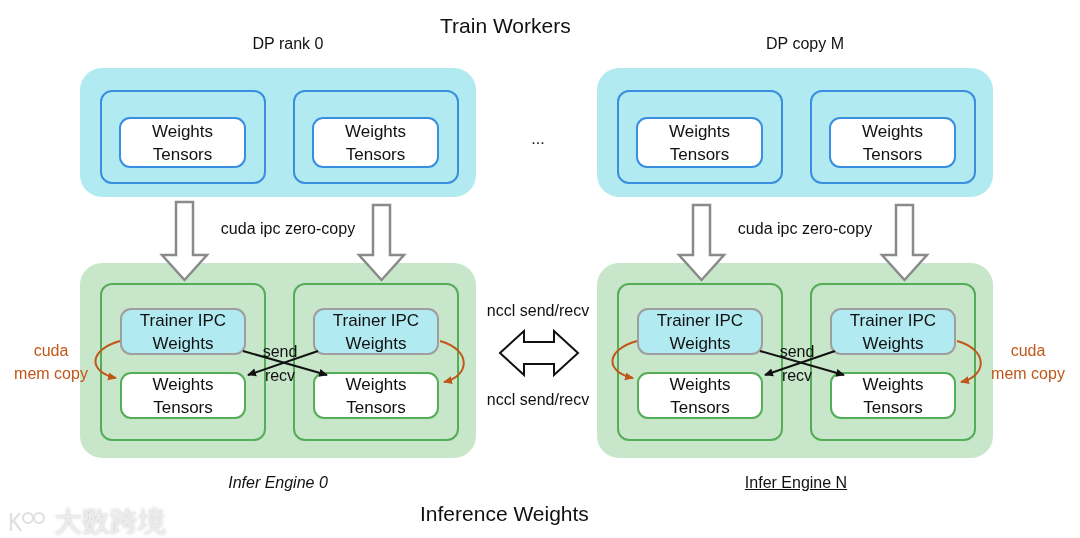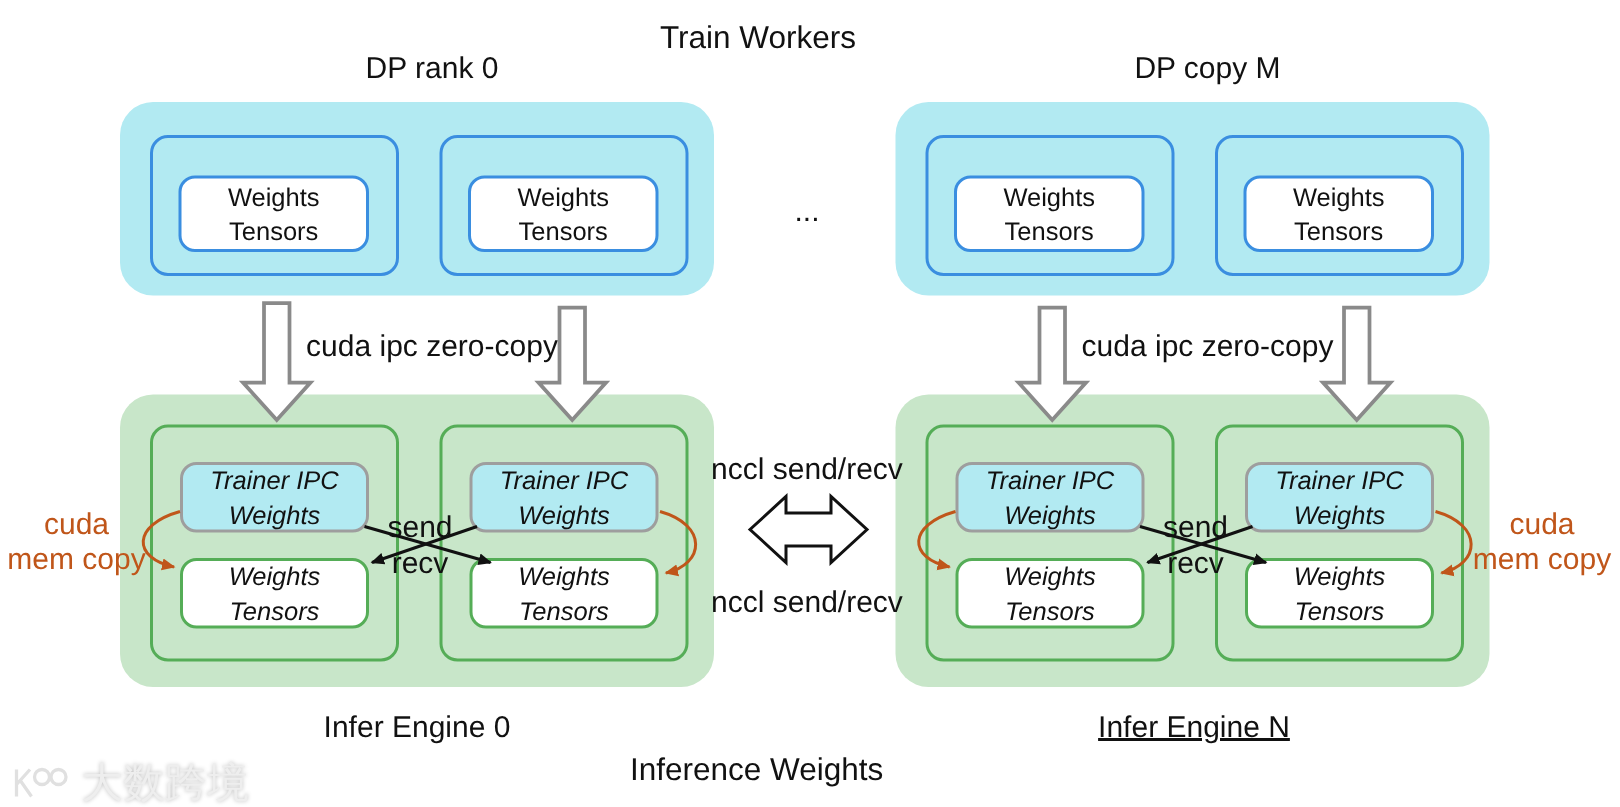--- a/index.html
+++ b/index.html
@@ -1,21 +1,21 @@
 <!DOCTYPE html>
 <html><head>
 <meta charset="utf-8">
 <style>
   html,body{margin:0;padding:0;background:#ffffff;}
   body{width:1080px;height:538px;position:relative;overflow:hidden;font-family:"Liberation Sans",sans-serif;color:#111;}
   .abs{position:absolute;}
   .title{font-size:21px;white-space:nowrap;}
-  .label{font-size:20px;text-align:center;white-space:nowrap;}
+  .label{font-size:16px;text-align:center;white-space:nowrap;}
   .panel-blue{background:#b2eaf2;border-radius:22px;}
-  .panel-green{background:#c8e6c9;border-radius:22px;font-style:italic;}
+  .panel-green{background:#c8e6c9;border-radius:22px;}
   .inner-blue{border:2.5px solid #3a8ee0;border-radius:12px;box-sizing:border-box;}
   .inner-green{border:2.5px solid #55ad57;border-radius:12px;box-sizing:border-box;}
   .box{display:flex;align-items:center;justify-content:center;text-align:center;font-size:17px;line-height:23px;border-radius:11px;box-sizing:border-box;}
   .box-white-blue{background:#fff;border:2.5px solid #3a8ee0;}
   .box-white-green{background:#fff;border:2.5px solid #55ad57;}
   .box-ipc{background:#b2eaf2;border:2.5px solid #9e9e9e;}
   .orange{color:#c0561a;}
   svg.overlay{position:absolute;left:0;top:0;pointer-events:none;}
   .wm{font-size:28px;color:#eeeeee;text-shadow:0 0 3px #bdbdbd;white-space:nowrap;}
 </style>
@@ -140,21 +140,21 @@
 
 <div class="abs label orange" style="left:0px;top:339px;width:102px;line-height:23px;">
   <span>cuda</span><br>
   <span>mem copy</span>
 </div>
 <div class="abs label orange" style="left:976px;top:339px;width:104px;line-height:23px;">
   <span>cuda</span><br>
   <span>mem copy</span>
 </div>
 
-<div class="abs label" style="left:178px;top:474px;width:200px;">Infer Engine 0</div>
+<div class="abs label" style="left:178px;top:474px;width:200px;font-style:italic;">Infer Engine 0</div>
 <div class="abs label" style="left:696px;top:474px;width:200px;text-decoration:underline;">Infer Engine N</div>
 
 <div class="abs" style="left:8px;top:503px;display:flex;align-items:center;gap:6px;">
   <svg width="40" height="26" viewBox="0 0 40 26">
     <g fill="none" stroke="#e0e0e0" stroke-width="2.2">
       <path d="M3,4 L3,22 M3,14 L12,4 M6,12 L13,22"></path>
       <circle cx="20" cy="9" r="5"></circle>
       <circle cx="31" cy="9" r="5"></circle>
     </g>
   </svg>

